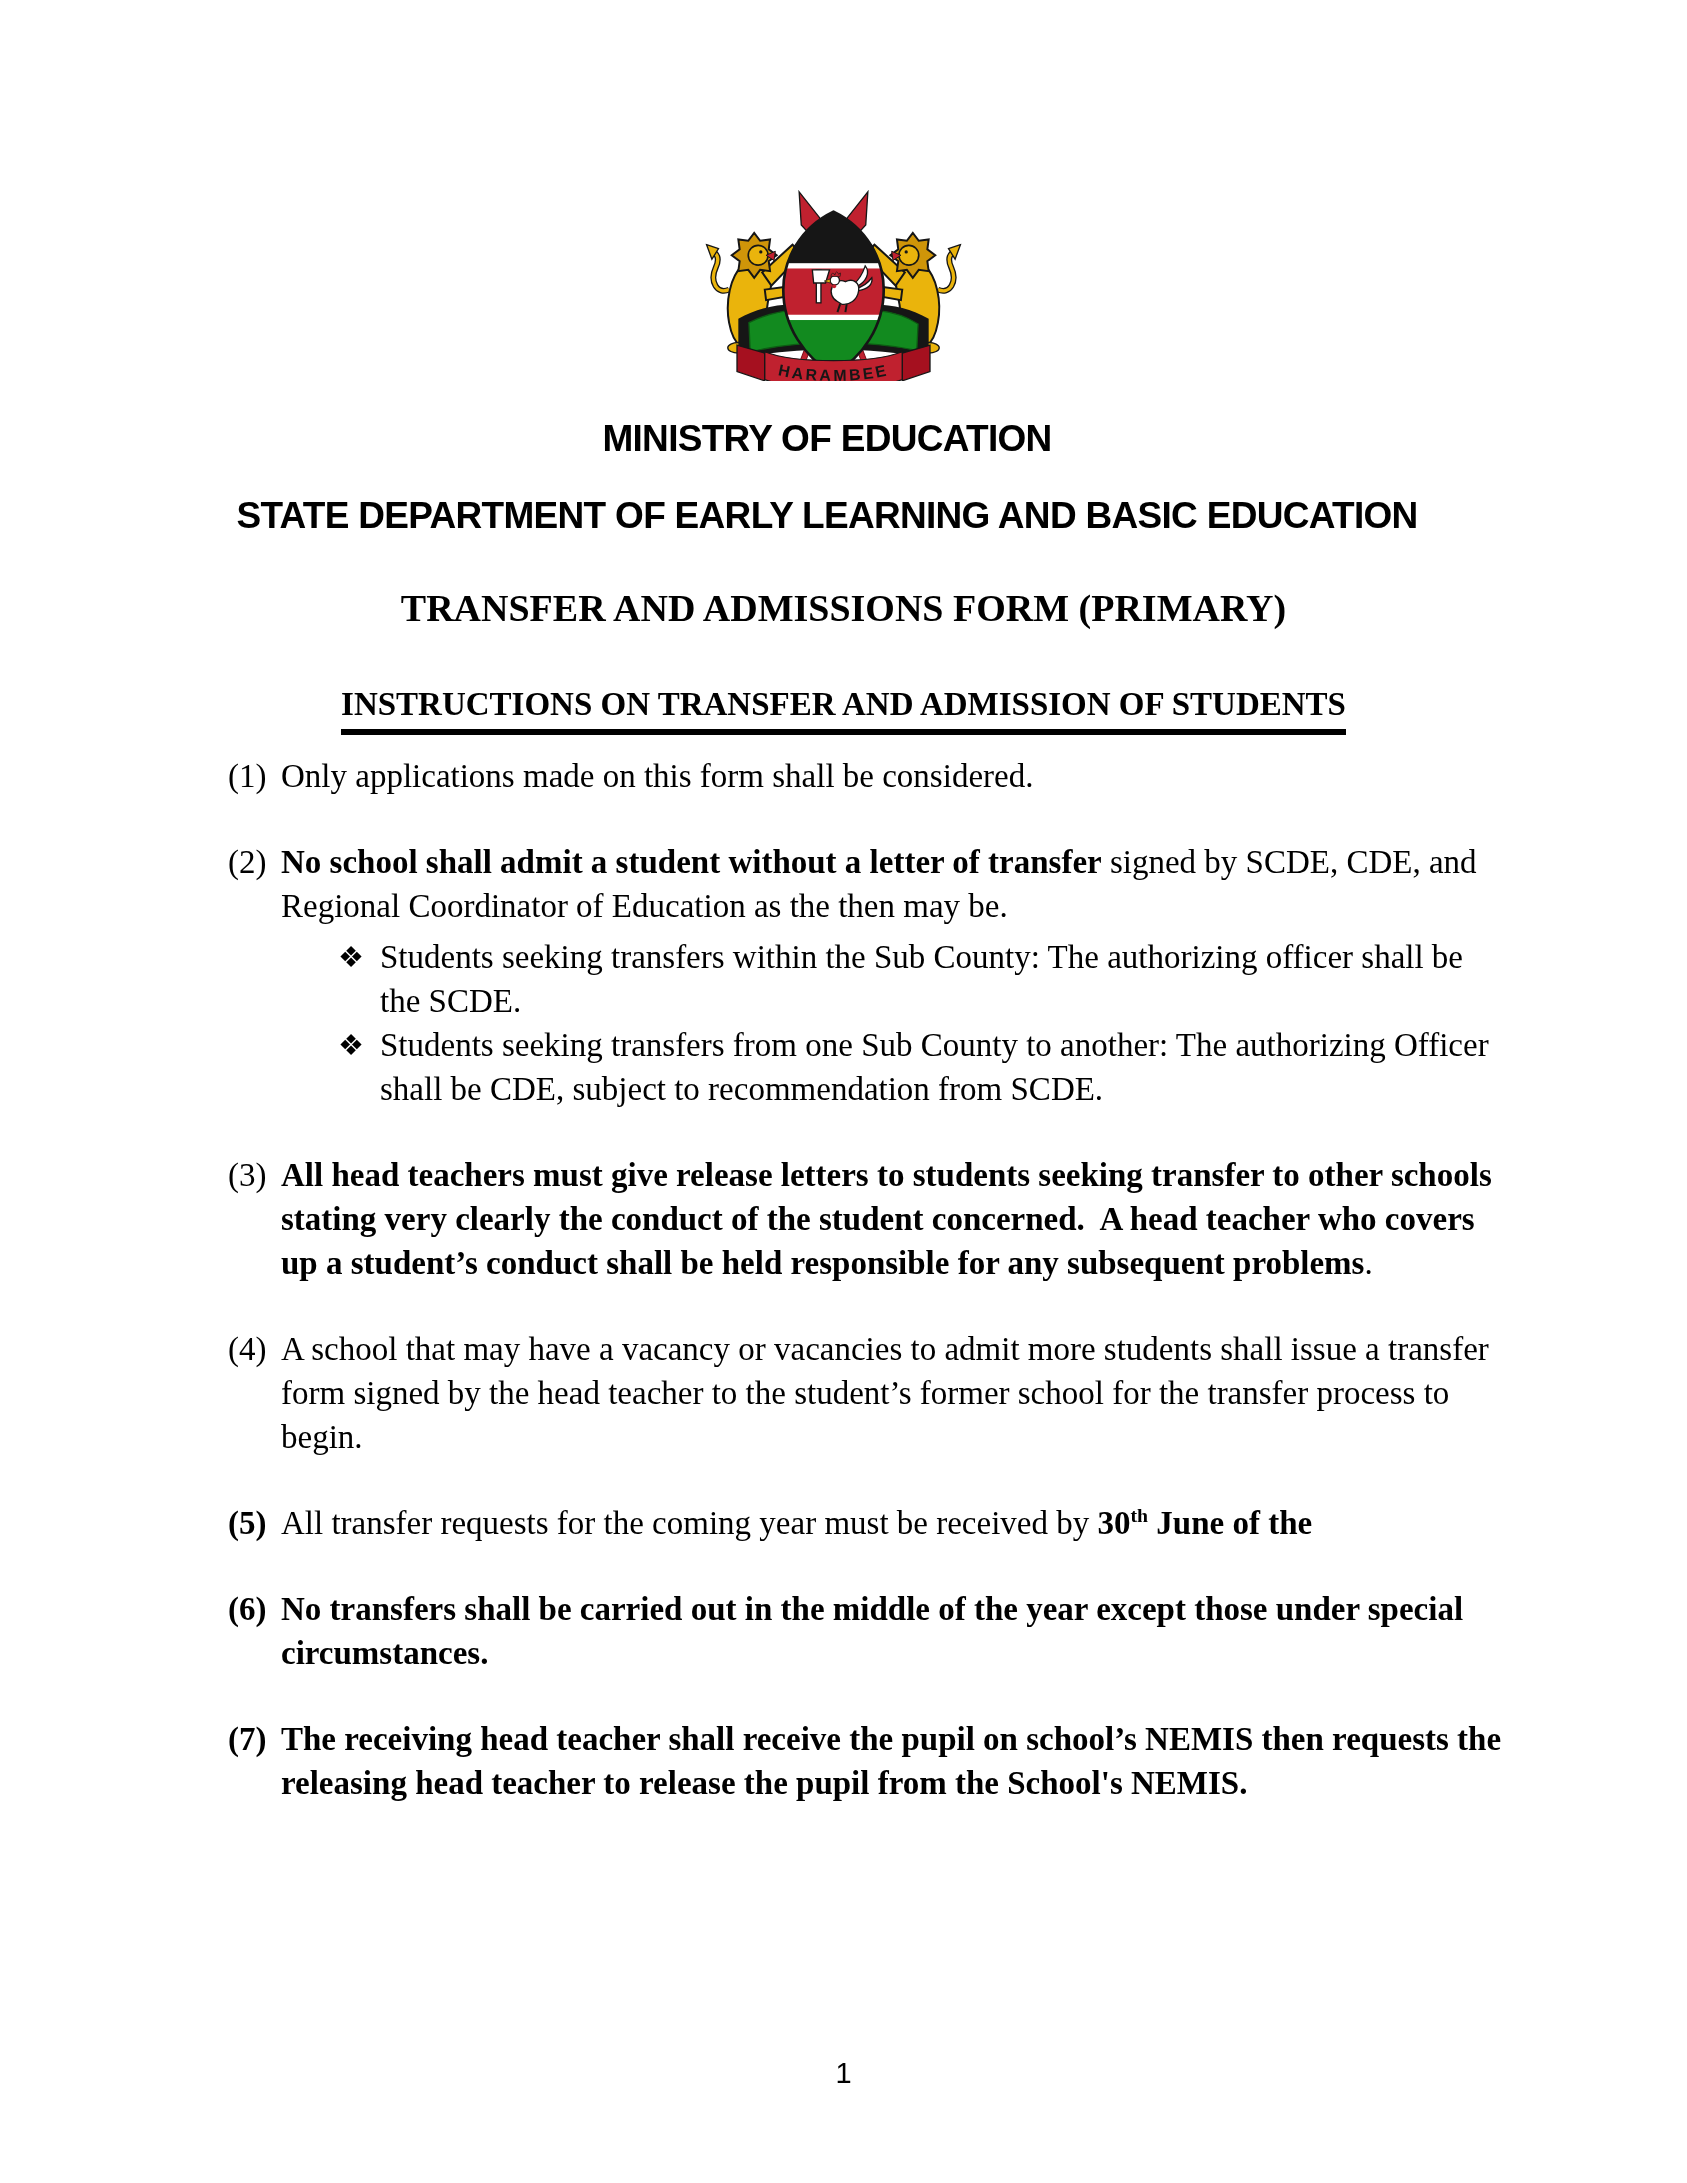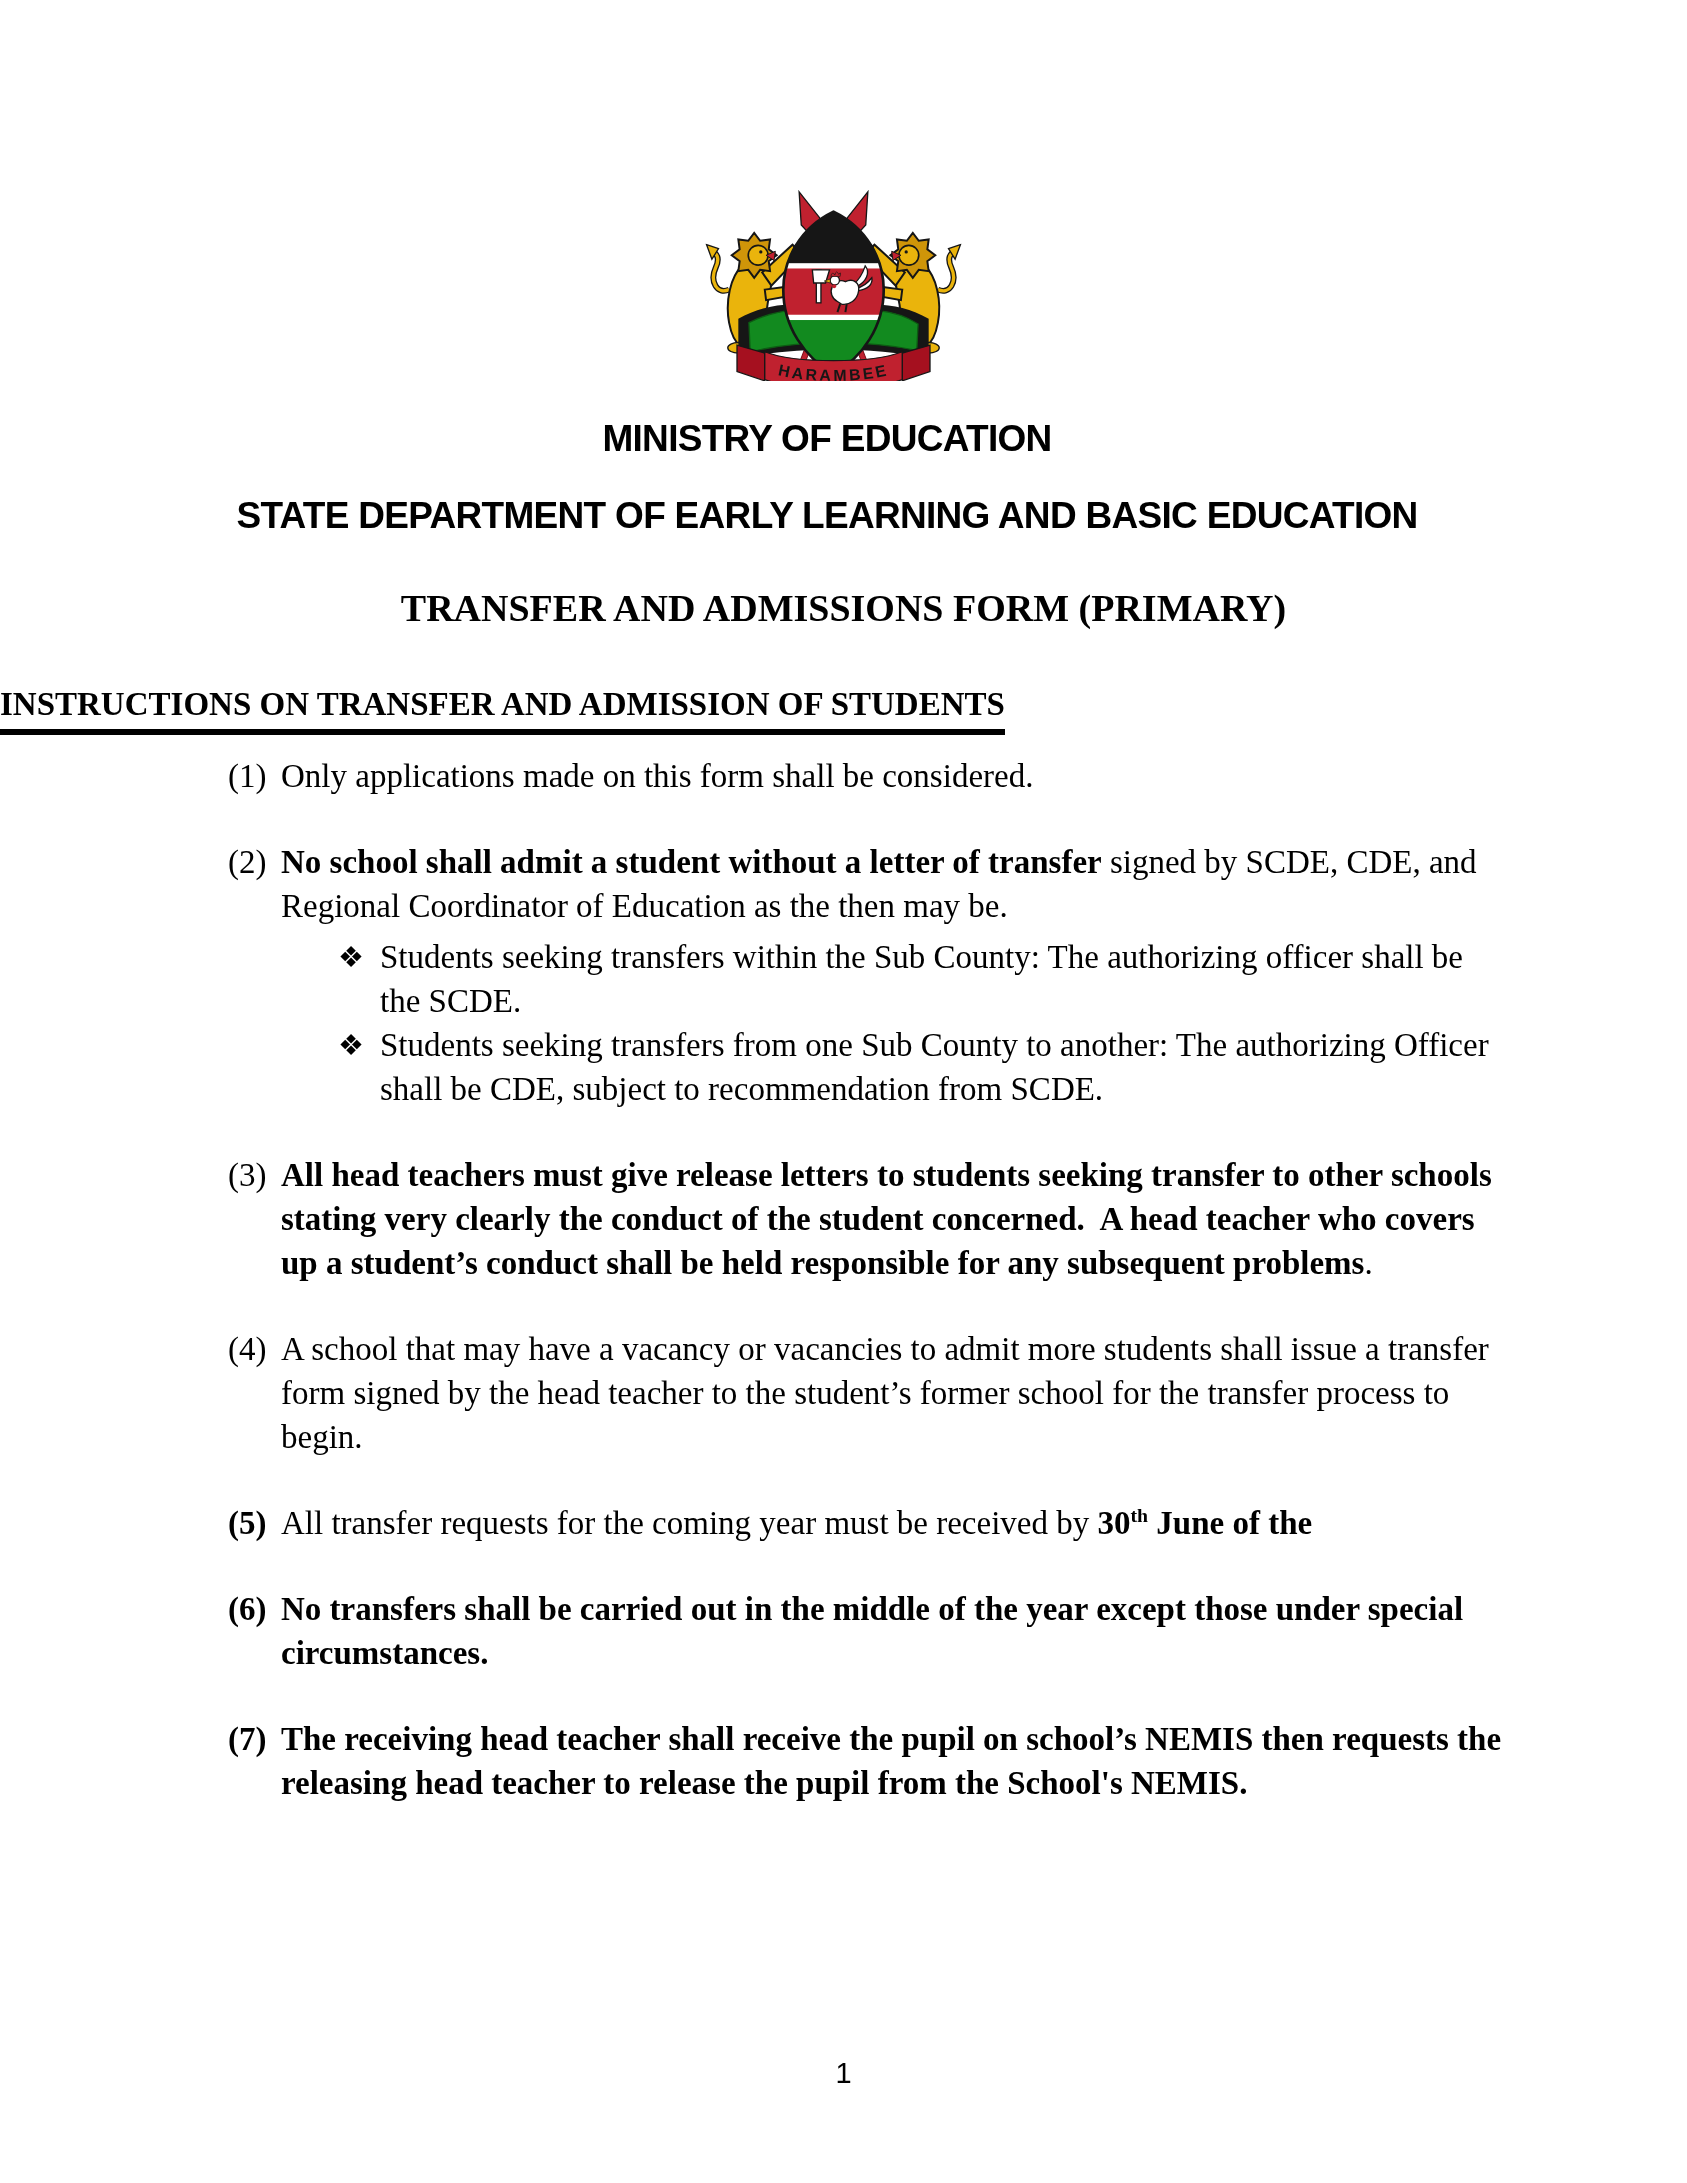--- a/index.html
+++ b/index.html
@@ -6,21 +6,21 @@
   .page{position:relative;width:1687px;height:2183px;background:#fff;color:#000;
         font-family:"Liberation Serif",serif;overflow:hidden;}
   #emblem{position:absolute;top:189px;left:700px;width:267px;height:192px;}
   .h-sans{position:absolute;left:0;width:1654px;text-align:center;
           font-family:"Liberation Sans",sans-serif;font-weight:bold;
           font-size:37px;line-height:42px;letter-spacing:-0.7px;}
   #ministry{top:418px;}
   #department{top:468px;margin-top:27px;}
   #doc-title{position:absolute;top:586px;left:0;width:1687px;text-align:center;
              font-weight:bold;font-size:38px;line-height:45px;}
-  #doc-subtitle{position:absolute;top:685px;left:0;width:1687px;}
+  #doc-subtitle{position:absolute;top:685px;left:0;width:1687px;text-align:center;}
   #doc-subtitle span{display:inline-block;font-weight:bold;font-size:33px;line-height:38px;
              border-bottom:6px solid #000;padding-bottom:6px;}
   #instruction-list{position:absolute;top:754px;left:228px;width:1254px;
              font-size:33px;line-height:44px;}
   .item{position:relative;padding-left:53px;margin-bottom:42px;}
   .num{position:absolute;left:0;top:0;}
   .num.bold{font-weight:bold;}
   .line{white-space:nowrap;}
   b{font-weight:bold;}
   sup{font-size:60%;vertical-align:super;line-height:0;}

